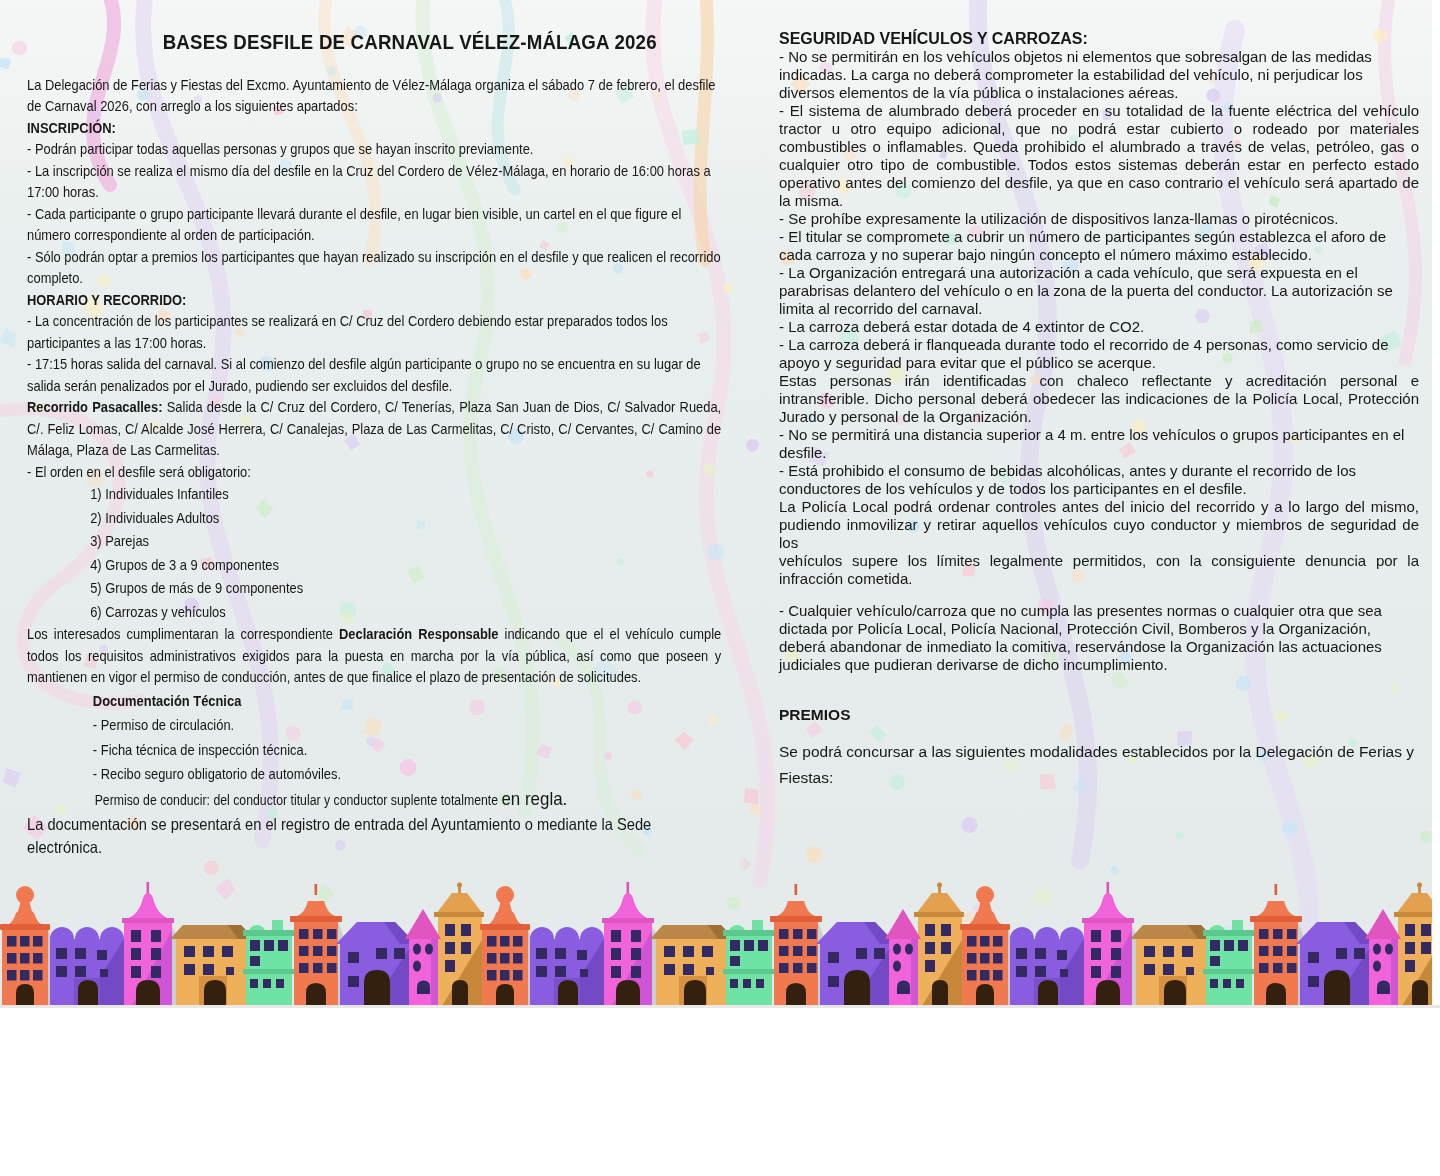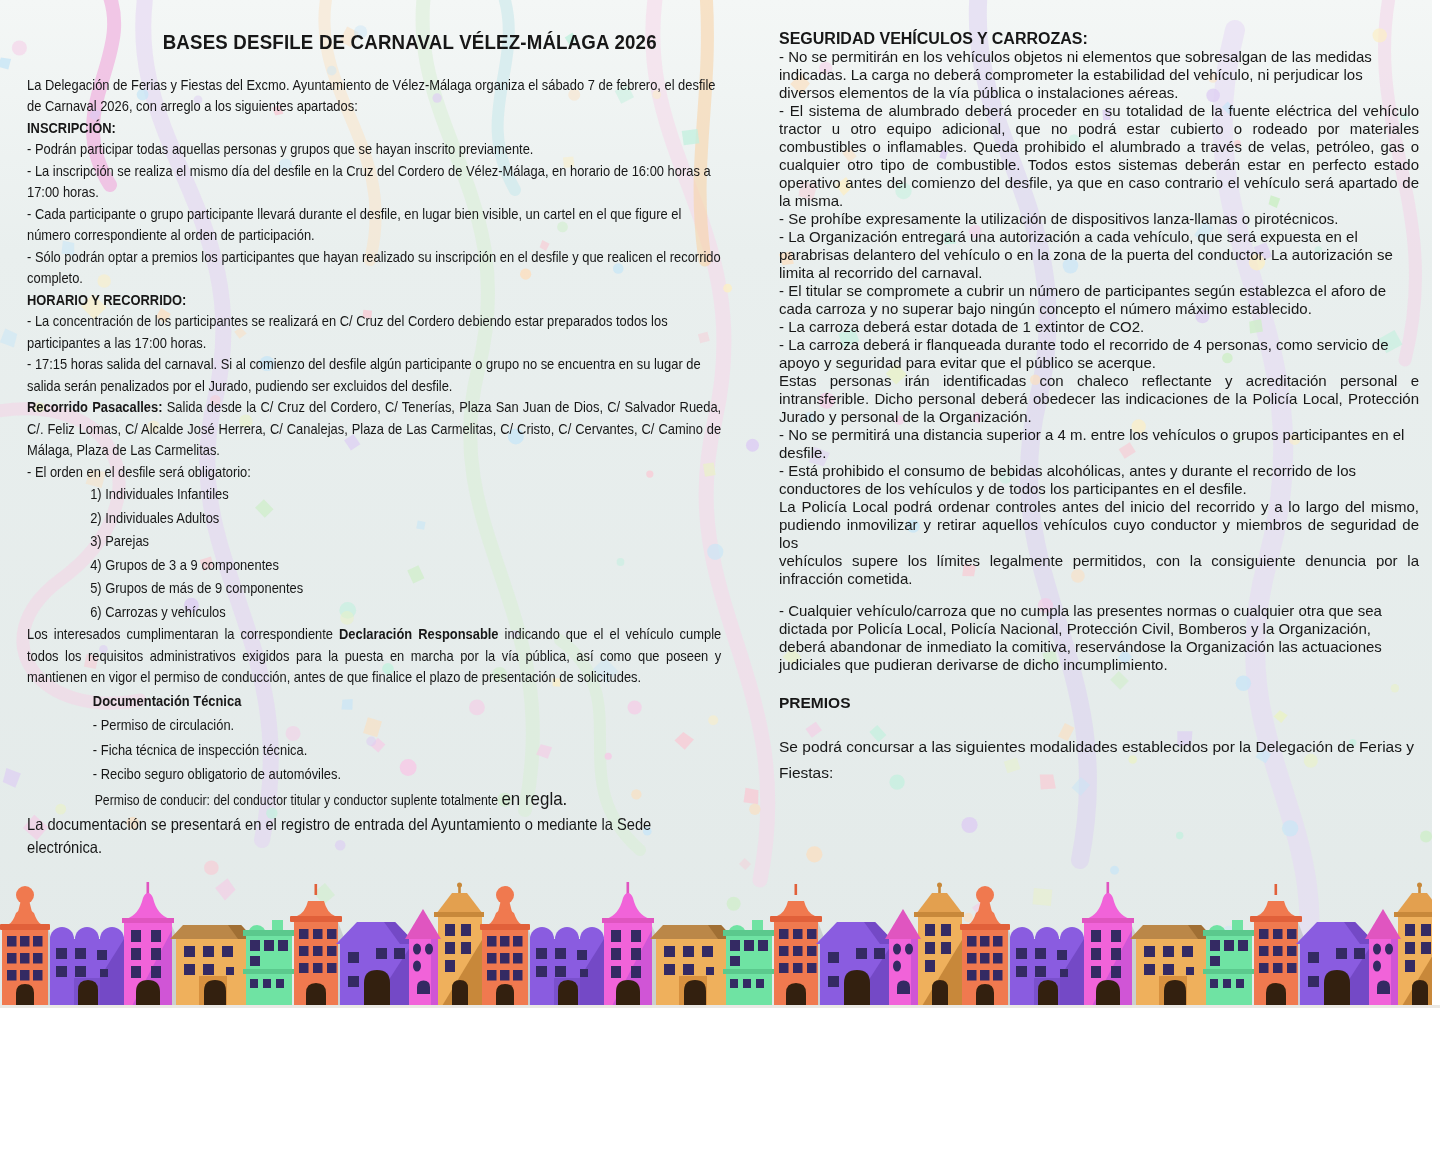--- a/index.html
+++ b/index.html
@@ -26,22 +26,22 @@
   .b{font-weight:bold;}
   .j{text-align:justify;}
   .list-item{margin-left:71px;line-height:23.5px;}
   .doc-h{margin-left:74px;font-weight:bold;line-height:24.5px;}
   .doc-item{margin-left:74px;line-height:24.5px;}
   .permiso{margin-left:76px;line-height:24.5px;font-size:13.8px;}
   .permiso .big{font-size:19px;}
   .final{font-size:16.5px;line-height:23px;}
   .col-right .h{font-size:16px;font-weight:bold;}
   .gap-top{margin-top:14px;}
-  .premios-h{margin-top:20px;font-weight:bold;font-size:15.5px;}
-  .premios-p{margin-top:22px;font-size:15.5px;line-height:26px;}
+  .premios-h{margin-top:32px;font-weight:bold;font-size:15.5px;}
+  .premios-p{margin-top:15px;font-size:15.5px;line-height:26px;}
   .buildings{position:absolute;left:0;top:882px;z-index:3;display:block;}
   .ground-line{position:absolute;left:0;top:1005px;width:1440px;height:3px;background:#eae8e4;z-index:4;}
 </style>
 </head>
 <body>
 
 <div class="poster">
 
   <svg class="confetti" width="1440" height="1006" viewBox="0 0 1440 1006">
       <path d="M150,-30 C110,140 260,210 215,400 C175,560 305,640 262,840" stroke="#e3d4f3" stroke-width="16" fill="none" opacity="0.55" stroke-linecap="round"></path>
@@ -254,23 +254,23 @@
     <p class="doc-item">- Recibo seguro obligatorio de automóviles.</p>
     <p class="permiso"><span>Permiso de conducir: del conductor titular y conductor suplente totalmente </span><span class="big">en regla.</span></p>
     <p class="final">La documentación se presentará en el registro de entrada del Ayuntamiento o mediante la Sede electrónica.</p>
   </div>
 
   <div class="col col-right">
     <p class="h">SEGURIDAD VEHÍCULOS Y CARROZAS:</p>
     <p>- No se permitirán en los vehículos objetos ni elementos que sobresalgan de las medidas indicadas. La carga no deberá comprometer la estabilidad del vehículo, ni perjudicar los diversos elementos de la vía pública o instalaciones aéreas.</p>
     <p class="j">- El sistema de alumbrado deberá proceder en su totalidad de la fuente eléctrica del vehículo tractor u otro equipo adicional, que no podrá estar cubierto o rodeado por materiales combustibles o inflamables. Queda prohibido el alumbrado a través de velas, petróleo, gas o cualquier otro tipo de combustible. Todos estos sistemas deberán estar en perfecto estado operativo antes del comienzo del desfile, ya que en caso contrario el vehículo será apartado de la misma.</p>
     <p>- Se prohíbe expresamente la utilización de dispositivos lanza-llamas o pirotécnicos.</p>
+    <p>- El titular se compromete a cubrir un número de participantes según establezca el aforo de cada carroza y no superar bajo ningún concepto el número máximo establecido.</p>
     <p>- La Organización entregará una autorización a cada vehículo, que será expuesta en el parabrisas delantero del vehículo o en la zona de la puerta del conductor. La autorización se limita al recorrido del carnaval.</p>
-    <p>- El titular se compromete a cubrir un número de participantes según establezca el aforo de cada carroza y no superar bajo ningún concepto el número máximo establecido.</p>
-    <p>- La carroza deberá estar dotada de 1 extintor de CO2.</p>
+    <p>- La carroza deberá estar dotada de 4 extintor de CO2.</p>
     <p>- La carroza deberá ir flanqueada durante todo el recorrido de 4 personas, como servicio de apoyo y seguridad para evitar que el público se acerque.</p>
     <p class="j">Estas personas irán identificadas con chaleco reflectante y acreditación personal e intransferible. Dicho personal deberá obedecer las indicaciones de la Policía Local, Protección Jurado y personal de la Organización.</p>
     <p>- No se permitirá una distancia superior a 4 m. entre los vehículos o grupos participantes en el desfile.</p>
     <p>- Está prohibido el consumo de bebidas alcohólicas, antes y durante el recorrido de los conductores de los vehículos y de todos los participantes en el desfile.</p>
     <p class="j">La Policía Local podrá ordenar controles antes del inicio del recorrido y a lo largo del mismo, pudiendo inmovilizar y retirar aquellos vehículos cuyo conductor y miembros de seguridad de los</p>
     <p class="j">vehículos supere los límites legalmente permitidos, con la consiguiente denuncia por la infracción cometida.</p>
     <p class="gap-top">- Cualquier vehículo/carroza que no cumpla las presentes normas o cualquier otra que sea dictada por Policía Local, Policía Nacional, Protección Civil, Bomberos y la Organización, deberá abandonar de inmediato la comitiva, reservándose la Organización las actuaciones judiciales que pudieran derivarse de dicho incumplimiento.</p>
     <p class="premios-h">PREMIOS</p>
     <p class="premios-p">Se podrá concursar a las siguientes modalidades establecidos por la Delegación de Ferias y Fiestas:</p>
   </div>

